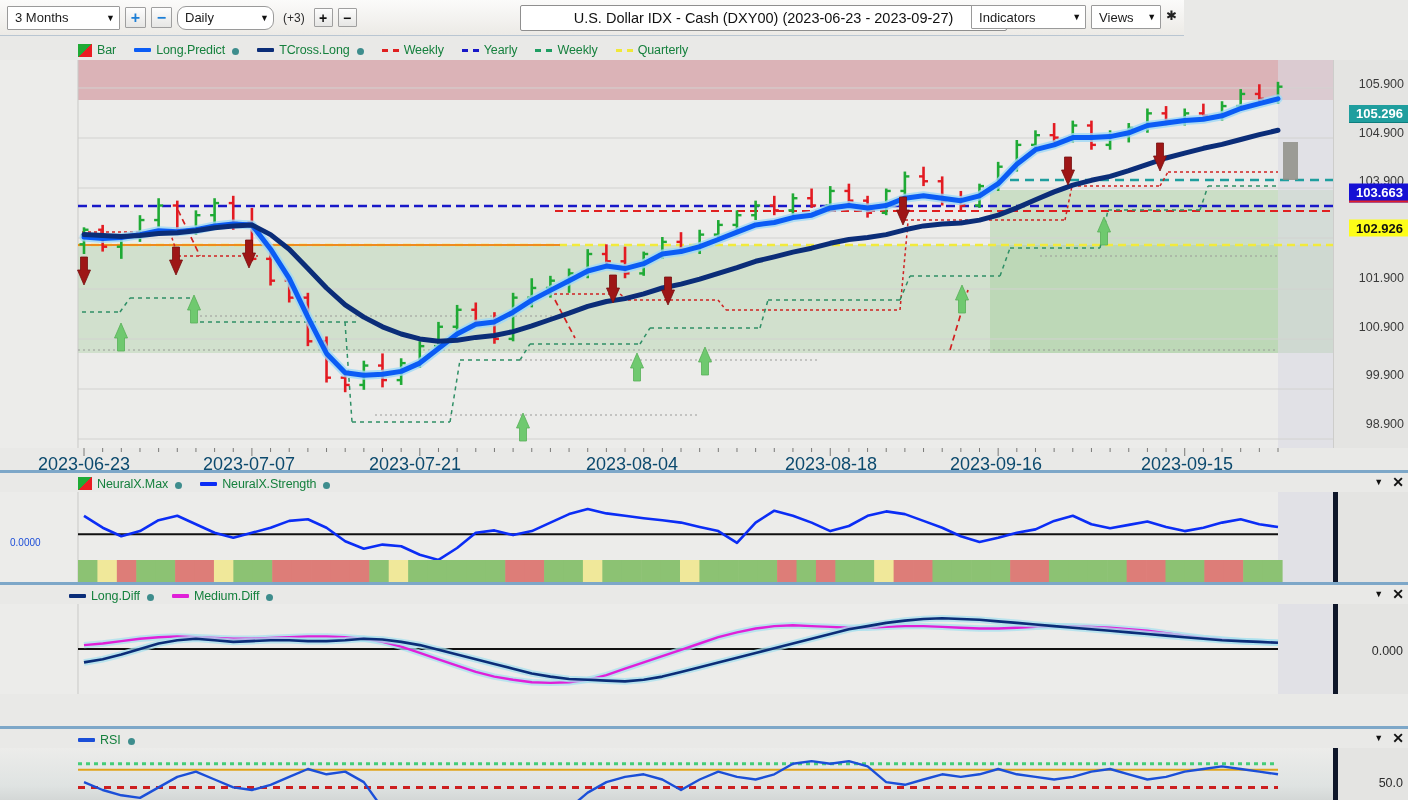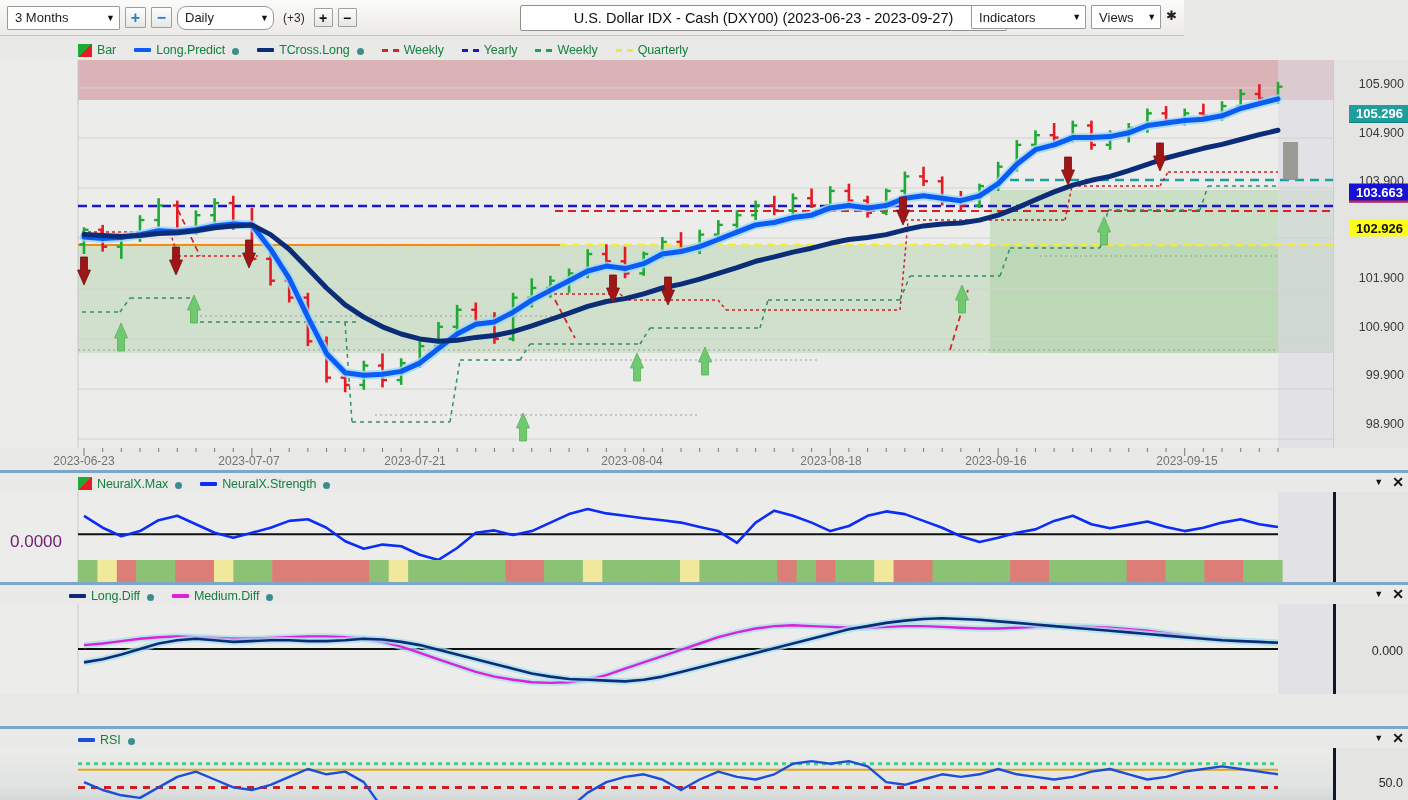--- a/index.html
+++ b/index.html
@@ -108,21 +108,21 @@
   }
   .ytick.hl {
     right: 0; padding: 1px 5px 1px 7px; font-weight: bold;
     font-size: 13px; color: #fff;
   }
   .ytick.hl-teal { background: #1f9e9e; border-bottom: 1px solid #0d7d7d; }
   .ytick.hl-blue { background: #1611d4; border-bottom: 2px solid #e0202a; }
   .ytick.hl-yellow { background: #fdfd18; color: #111; }
 
   .xtick-label {
-    position: absolute; top: 6px; font-size: 12px; color: #737373;
+    position: absolute; top: 6px; font-size: 18px; color: #0c4a6e;
     transform: translateX(-50%); white-space: nowrap;
   }
 
   
   .sub-pane { position: absolute; left: 0; width: 1408px; background: #e9e9e7; }
   .pane-sep {
     position: absolute; left: 0; width: 1408px; height: 3px;
     background: #7da7c8;
   }
   .pane-head {
@@ -131,28 +131,28 @@
   .pane-ctl {
     position: absolute; right: 4px; top: 4px;
     display: flex; align-items: center; gap: 9px;
     font-size: 12px; color: #111;
   }
   .pane-ctl .c-caret { font-size: 9px; }
   .pane-ctl .c-close { font-size: 14px; font-weight: bold; }
   .sub-plot { position: absolute; left: 0; width: 1333px; background: #ececea; }
   .sub-axis {
     position: absolute; left: 1333px; width: 75px;
-    background: #e4e4e2; border-left: 3px solid #0f172a;
+    background: #e4e4e2; border-left: 5px solid #0f172a;
   }
   .sub-val {
     position: absolute; right: 5px; font-size: 12.5px; color: #2c2c2c;
     transform: translateY(-50%);
   }
   .sub-left-val {
-    position: absolute; font-size: 17px; color: #701a75;
+    position: absolute; font-size: 10px; color: #1d4ed8;
     transform: translateY(-50%);
   }
   svg { display: block; }
 </style>
 </head>
 <body>
 
 <div id="app">
 
   <div class="toolbar">

